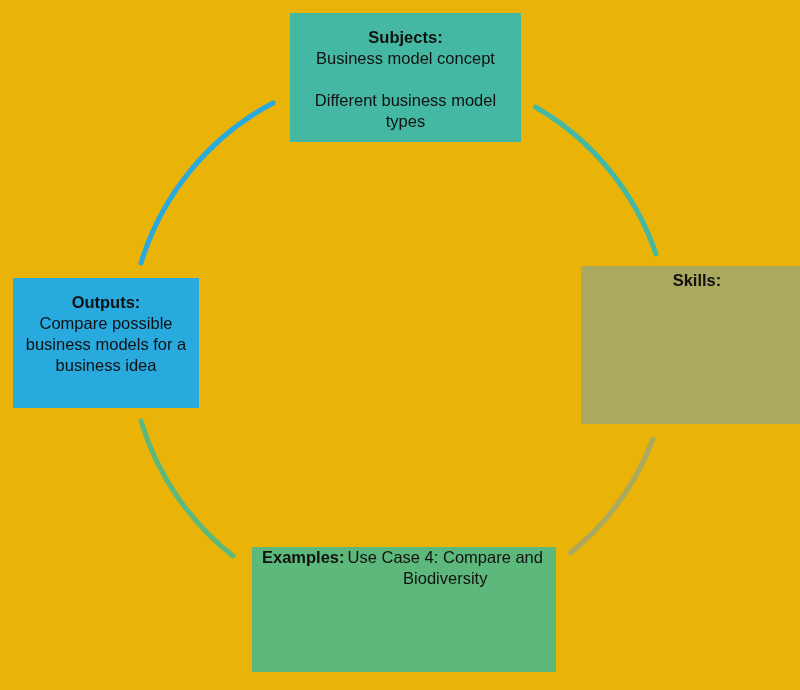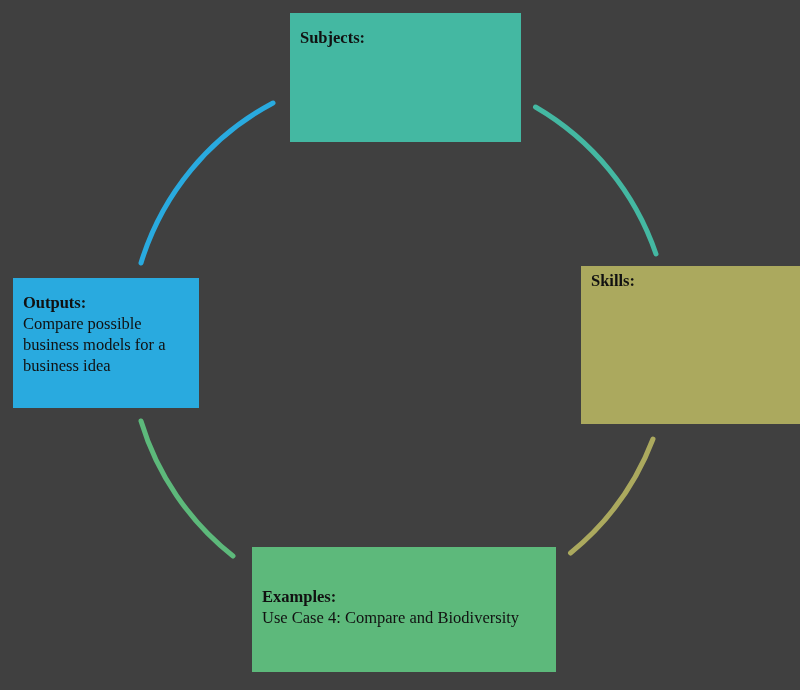--- a/index.html
+++ b/index.html
@@ -4,24 +4,25 @@
 <style>
   html, body {
     margin: 0;
     padding: 0;
     background: #ffffff;
   }
   .canvas {
     position: relative;
     width: 800px;
     height: 690px;
-    background: #404040;
-    font-family: Liberation Serif, serif;
+    background: #eab308;
+    font-family: Liberation Sans, sans-serif;
     color: #111111;
     overflow: hidden;
+    text-align: center;
   }
   .arcs {
     position: absolute;
     left: 0;
     top: 0;
     width: 800px;
     height: 690px;
   }
   .arcs path {
     fill: none;
@@ -40,38 +41,41 @@
     white-space: pre-line;
   }
   .node-body {
     white-space: pre-line;
   }
   .node-subjects { left: 290px; top: 13px;  width: 231px; height: 129px; }
   .node-skills   { left: 553px; top: 266px; width: 232px; height: 158px; padding-top: 4px; margin-left: 28px; }
   .node-outputs  { left: 13px;  top: 278px; width: 186px; height: 130px; }
   .node-examples {
     left: 252px; top: 547px; width: 304px; height: 125px;
-    display: flex; flex-direction: column; justify-content: center;
+    display: flex; flex-direction: row; justify-content: center;
     padding-top: 0; padding-bottom: 6px;
   }
 </style>
 </head>
 <body>
 
 <div class="canvas">
 
   <svg class="arcs" viewBox="0 0 800 690" xmlns="http://www.w3.org/2000/svg">
     <path d="M 141 263 A 271 271 0 0 1 273 103" stroke="#29AADF"></path>
     <path d="M 535.5 107 A 271 271 0 0 1 656 254" stroke="#44B8A2"></path>
     <path d="M 653 439 A 271 271 0 0 1 570.5 553" stroke="#ABA95E"></path>
     <path d="M 233 556 A 271 271 0 0 1 141 421" stroke="#5DB97B"></path>
   </svg>
 
   <div class="node node-subjects" style="background-color: rgb(68, 184, 162);">
     <div class="node-title">Subjects:</div>
+    <div class="node-body">Business model concept
+
+Different business model types</div>
   </div>
 
   <div class="node node-skills" style="background-color: rgb(171, 169, 94);">
     <div class="node-title">Skills:</div>
   </div>
 
   <div class="node node-examples" style="background-color: rgb(93, 185, 123);">
     <div class="node-title">Examples:</div>
     <div class="node-body">Use Case 4: Compare and Biodiversity</div>
   </div>

